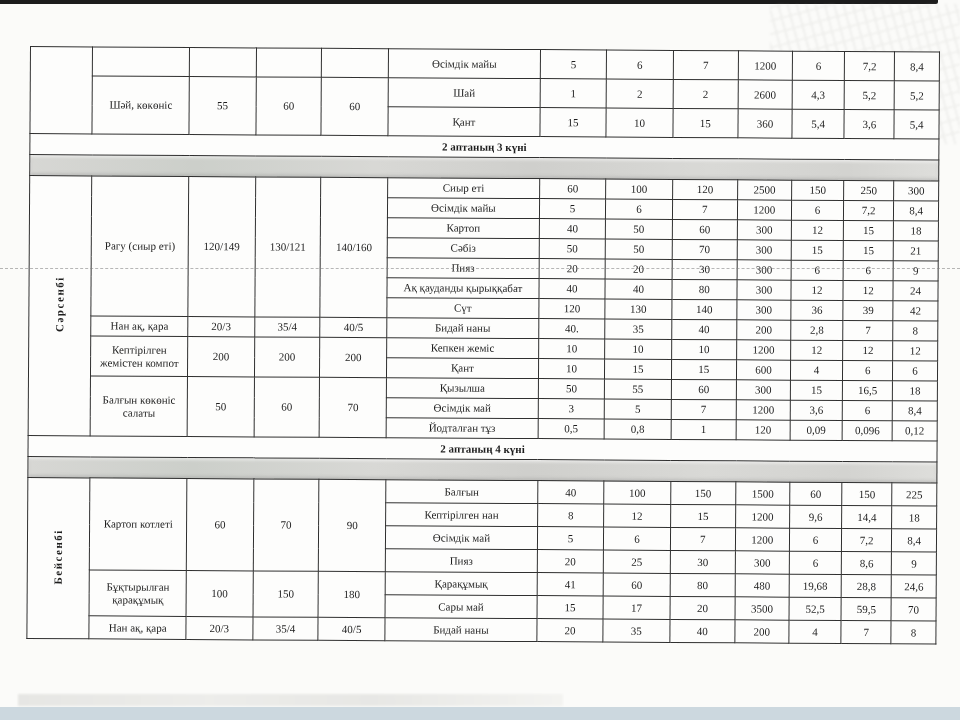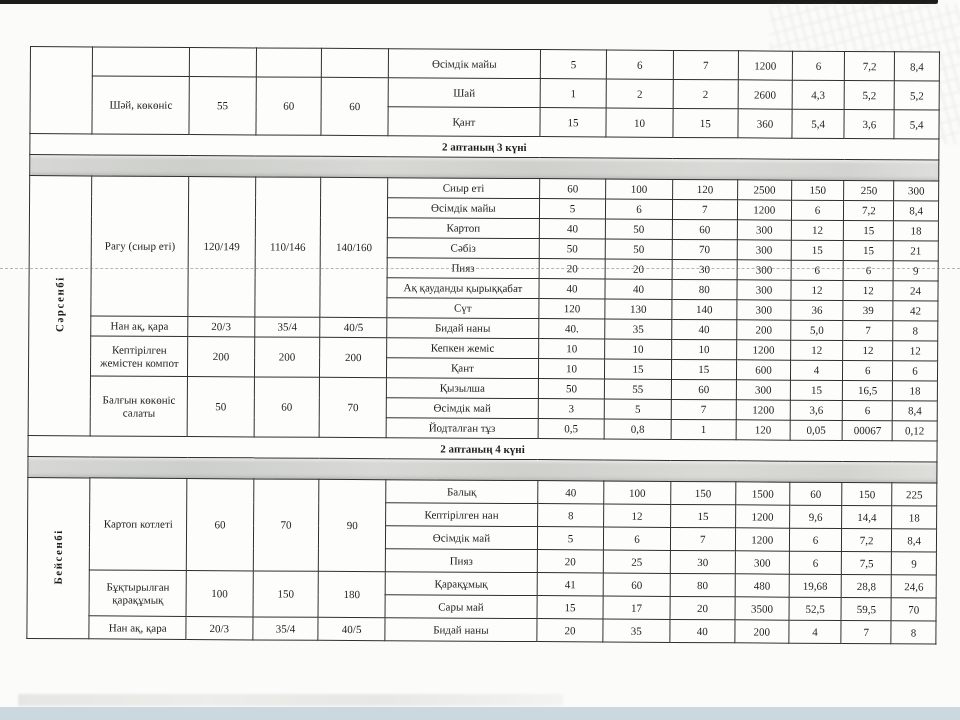--- a/index.html
+++ b/index.html
@@ -118,21 +118,21 @@
       <tr>
         <td colspan="13" class="section-header-cell">2 аптаның 3 күні</td>
       </tr>
       <tr>
         <td colspan="13" class="ghost-cell"></td>
       </tr>
       <tr class="block-2">
         <td rowspan="13" class="day-cell"><span>Сәрсенбі</span></td>
         <td rowspan="7" class="dish-cell">Рагу (сиыр еті)</td>
         <td rowspan="7" class="num">120/149</td>
-        <td rowspan="7" class="num">110/146</td>
+        <td rowspan="7" class="num">130/121</td>
         <td rowspan="7" class="num">140/160</td>
         <td class="ingr-cell">Сиыр еті</td>
         <td class="num">60</td>
         <td class="num">100</td>
         <td class="num">120</td>
         <td class="num">2500</td>
         <td class="num">150</td>
         <td class="num">250</td>
         <td class="num">300</td>
       </tr>
@@ -199,21 +199,21 @@
       <tr class="block-2">
         <td rowspan="1" class="dish-cell">Нан ақ, қара</td>
         <td rowspan="1" class="num">20/3</td>
         <td rowspan="1" class="num">35/4</td>
         <td rowspan="1" class="num">40/5</td>
         <td class="ingr-cell">Бидай наны</td>
         <td class="num">40.</td>
         <td class="num">35</td>
         <td class="num">40</td>
         <td class="num">200</td>
-        <td class="num">5,0</td>
+        <td class="num">2,8</td>
         <td class="num">7</td>
         <td class="num">8</td>
       </tr>
       <tr class="block-2">
         <td rowspan="2" class="dish-cell">Кептірілген жемістен компот</td>
         <td rowspan="2" class="num">200</td>
         <td rowspan="2" class="num">200</td>
         <td rowspan="2" class="num">200</td>
         <td class="ingr-cell">Кепкен жеміс</td>
         <td class="num">10</td>
@@ -257,37 +257,37 @@
         <td class="num">3,6</td>
         <td class="num">6</td>
         <td class="num">8,4</td>
       </tr>
       <tr class="block-2">
         <td class="ingr-cell">Йодталған тұз</td>
         <td class="num">0,5</td>
         <td class="num">0,8</td>
         <td class="num">1</td>
         <td class="num">120</td>
-        <td class="num">0,05</td>
-        <td class="num">00067</td>
+        <td class="num">0,09</td>
+        <td class="num">0,096</td>
         <td class="num">0,12</td>
       </tr>
       <tr>
         <td colspan="13" class="section-header-cell">2 аптаның 4 күні</td>
       </tr>
       <tr>
         <td colspan="13" class="ghost-cell"></td>
       </tr>
       <tr class="block-4">
         <td rowspan="7" class="day-cell"><span>Бейсенбі</span></td>
         <td rowspan="4" class="dish-cell">Картоп котлеті</td>
         <td rowspan="4" class="num">60</td>
         <td rowspan="4" class="num">70</td>
         <td rowspan="4" class="num">90</td>
-        <td class="ingr-cell">Балық</td>
+        <td class="ingr-cell">Балғын</td>
         <td class="num">40</td>
         <td class="num">100</td>
         <td class="num">150</td>
         <td class="num">1500</td>
         <td class="num">60</td>
         <td class="num">150</td>
         <td class="num">225</td>
       </tr>
       <tr class="block-4">
         <td class="ingr-cell">Кептірілген нан</td>
@@ -309,21 +309,21 @@
         <td class="num">7,2</td>
         <td class="num">8,4</td>
       </tr>
       <tr class="block-4">
         <td class="ingr-cell">Пияз</td>
         <td class="num">20</td>
         <td class="num">25</td>
         <td class="num">30</td>
         <td class="num">300</td>
         <td class="num">6</td>
-        <td class="num">7,5</td>
+        <td class="num">8,6</td>
         <td class="num">9</td>
       </tr>
       <tr class="block-4">
         <td rowspan="2" class="dish-cell">Бұқтырылған қарақұмық</td>
         <td rowspan="2" class="num">100</td>
         <td rowspan="2" class="num">150</td>
         <td rowspan="2" class="num">180</td>
         <td class="ingr-cell">Қарақұмық</td>
         <td class="num">41</td>
         <td class="num">60</td>

